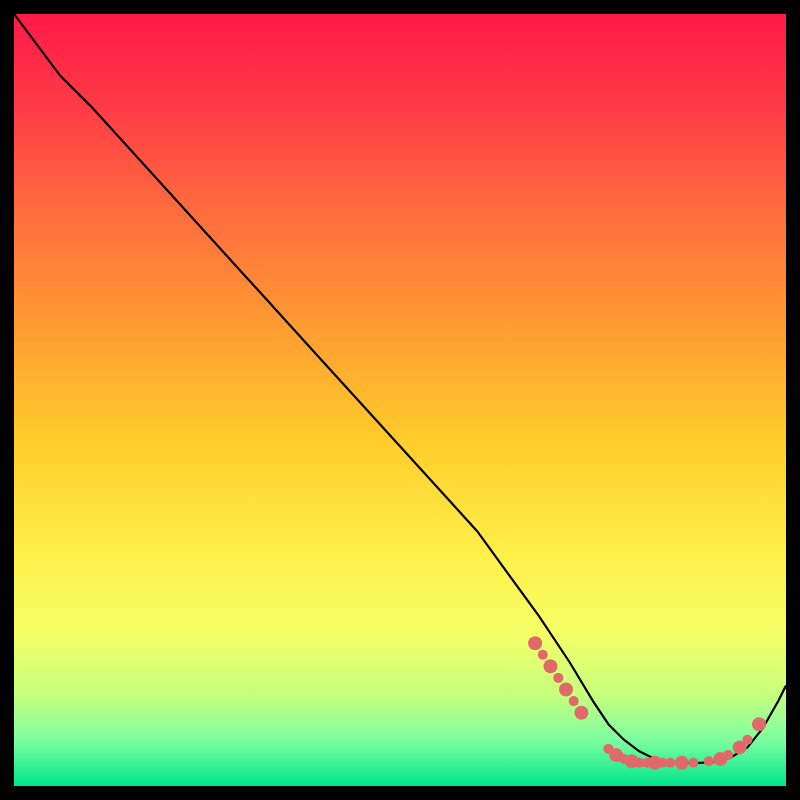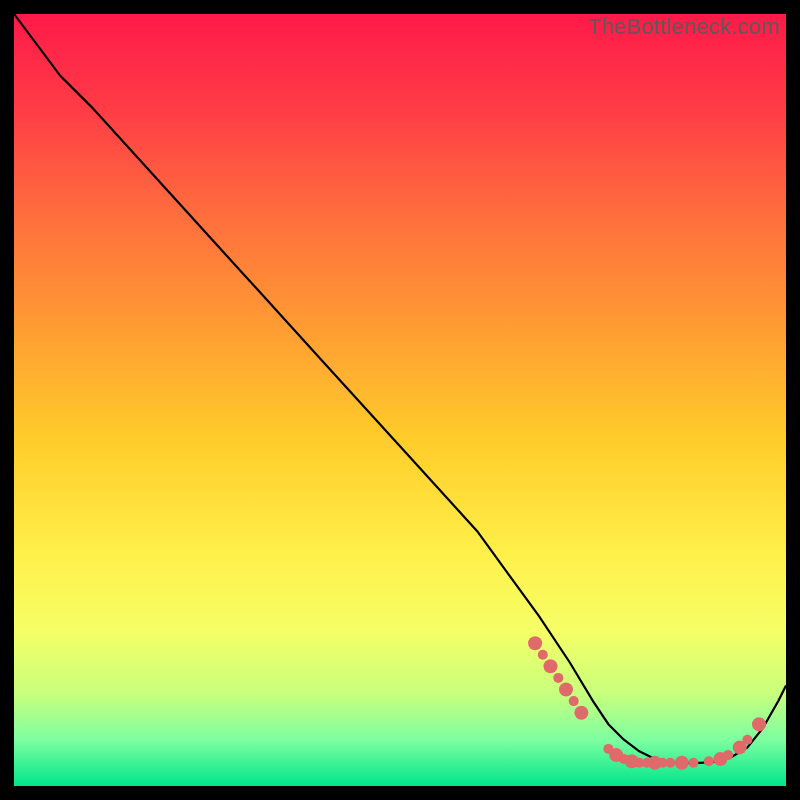--- a/index.html
+++ b/index.html
@@ -71,14 +71,13 @@
         <circle cx="667.8" cy="748.8" r="7" fill="#e06a6a"></circle>
         <circle cx="679.4" cy="748.8" r="5" fill="#e06a6a"></circle>
         <circle cx="694.8" cy="747.3" r="5" fill="#e06a6a"></circle>
         <circle cx="706.4" cy="745.0" r="7" fill="#e06a6a"></circle>
         <circle cx="714.1" cy="741.1" r="5" fill="#e06a6a"></circle>
         <circle cx="725.7" cy="733.4" r="7" fill="#e06a6a"></circle>
         <circle cx="733.4" cy="725.7" r="5" fill="#e06a6a"></circle>
         <circle cx="745.0" cy="710.2" r="7" fill="#e06a6a"></circle>
       </g>
   </svg>
-  <div class="watermark">TheBottleneck.com</div>
 </div>
 
 </body></html>

